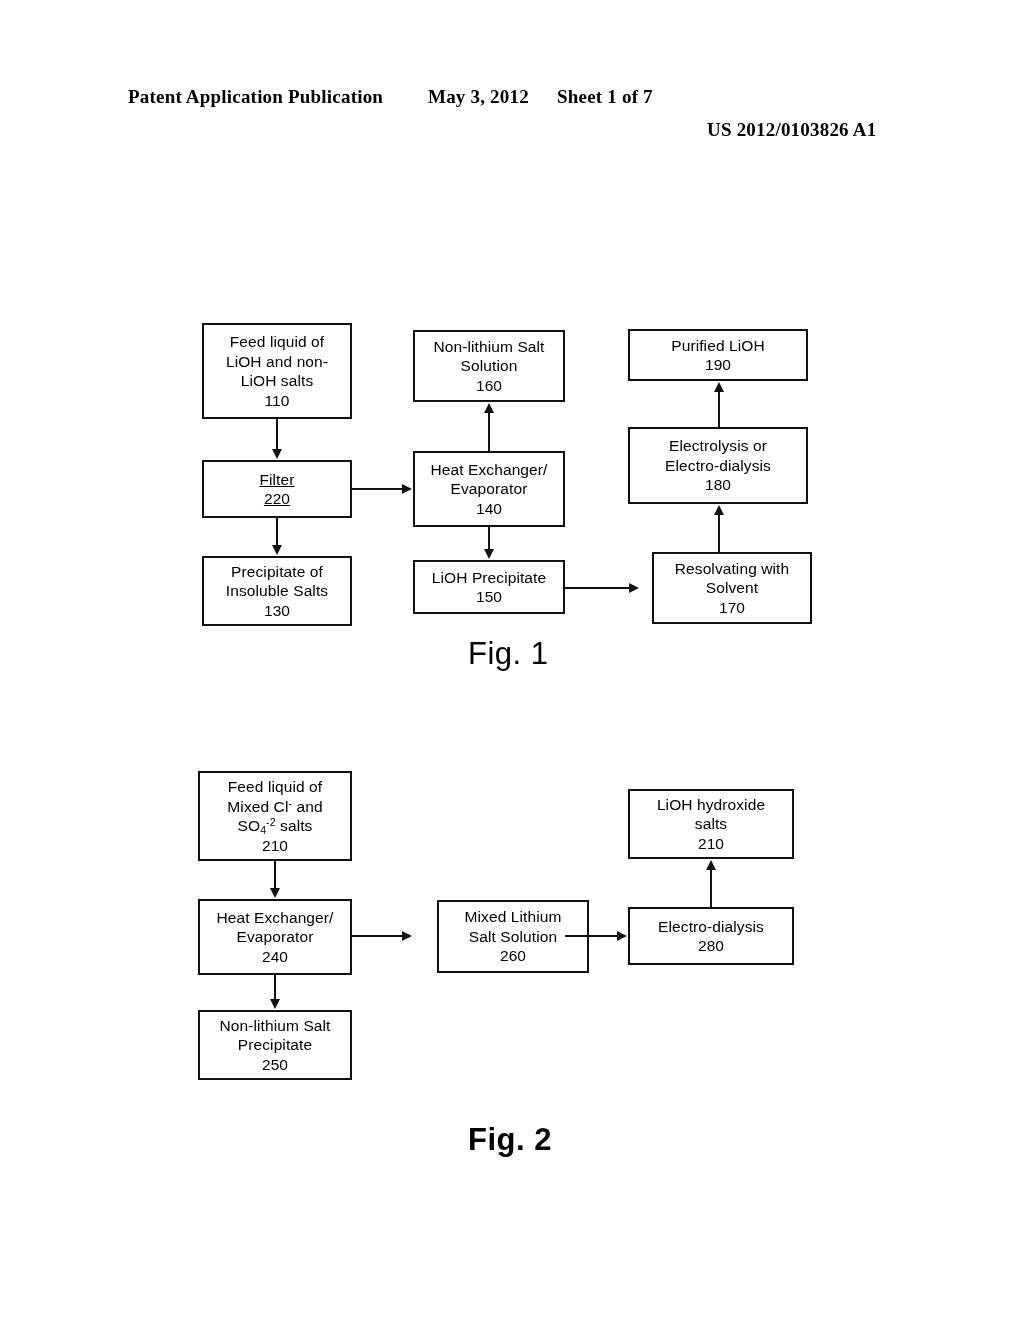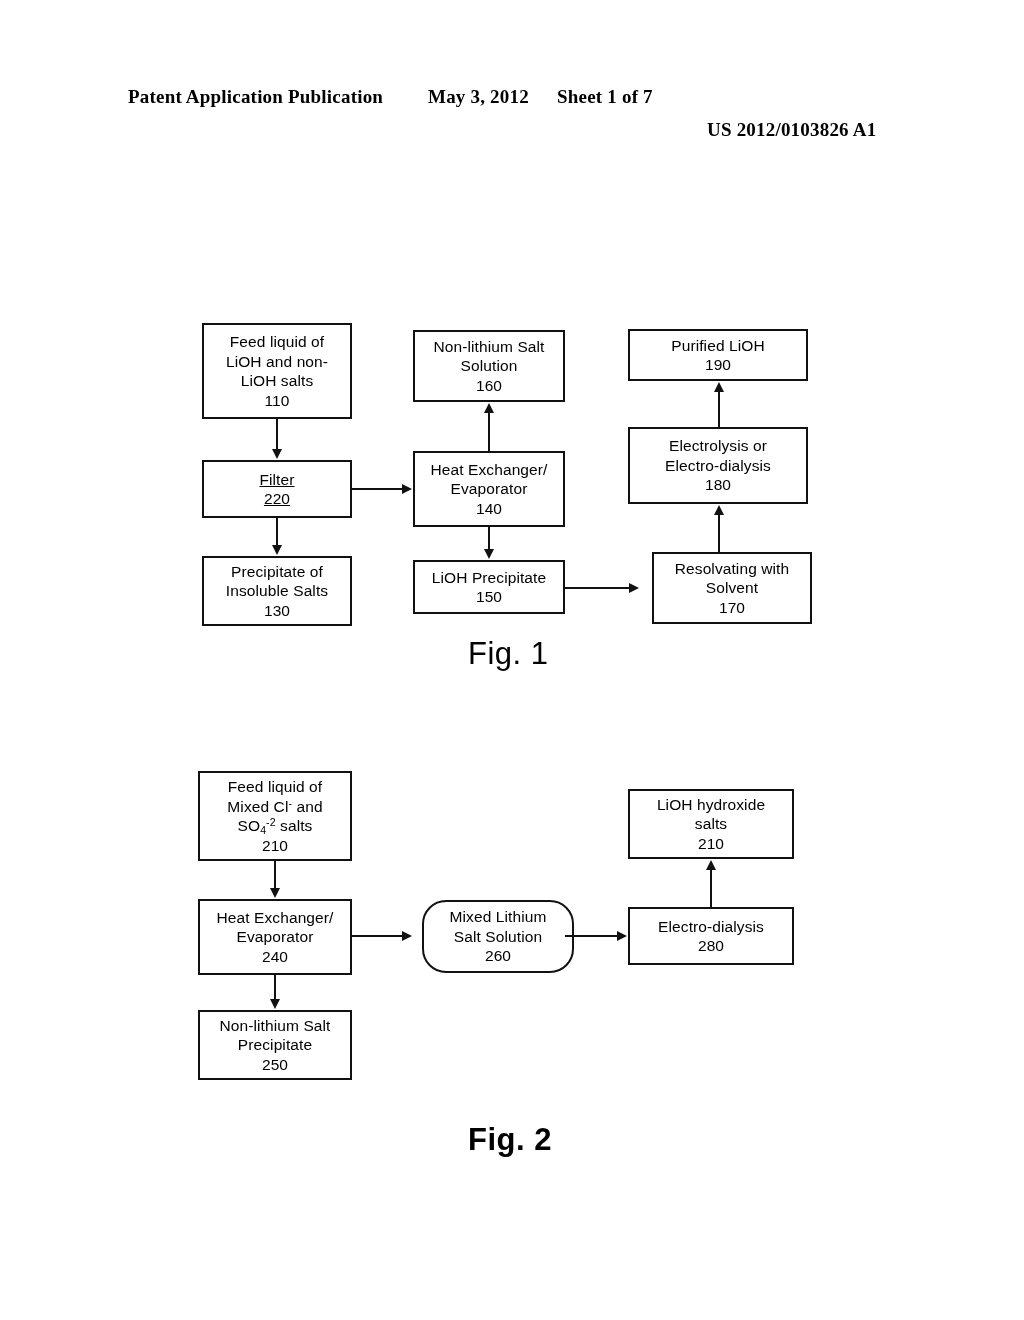--- a/index.html
+++ b/index.html
@@ -214,21 +214,21 @@
       <span class="line">Evaporator</span>
       <span class="ref">240</span>
     </div>
 
     <div class="node" style="left:198px; top:964px; width:154px; height:70px;">
       <span class="line">Non-lithium Salt</span>
       <span class="line">Precipitate</span>
       <span class="ref">250</span>
     </div>
 
-    <div class="node" style="left:422px; top:854px; width:152px; height:73px;border-radius:24px;">
+    <div class="node" style="left:437px; top:854px; width:152px; height:73px;">
       <span class="line">Mixed Lithium</span>
       <span class="line">Salt Solution</span>
       <span class="ref">260</span>
     </div>
 
     <div class="node" style="left:628px; top:861px; width:166px; height:58px;">
       <span class="line">Electro-dialysis</span>
       <span class="ref">280</span>
     </div>
 

